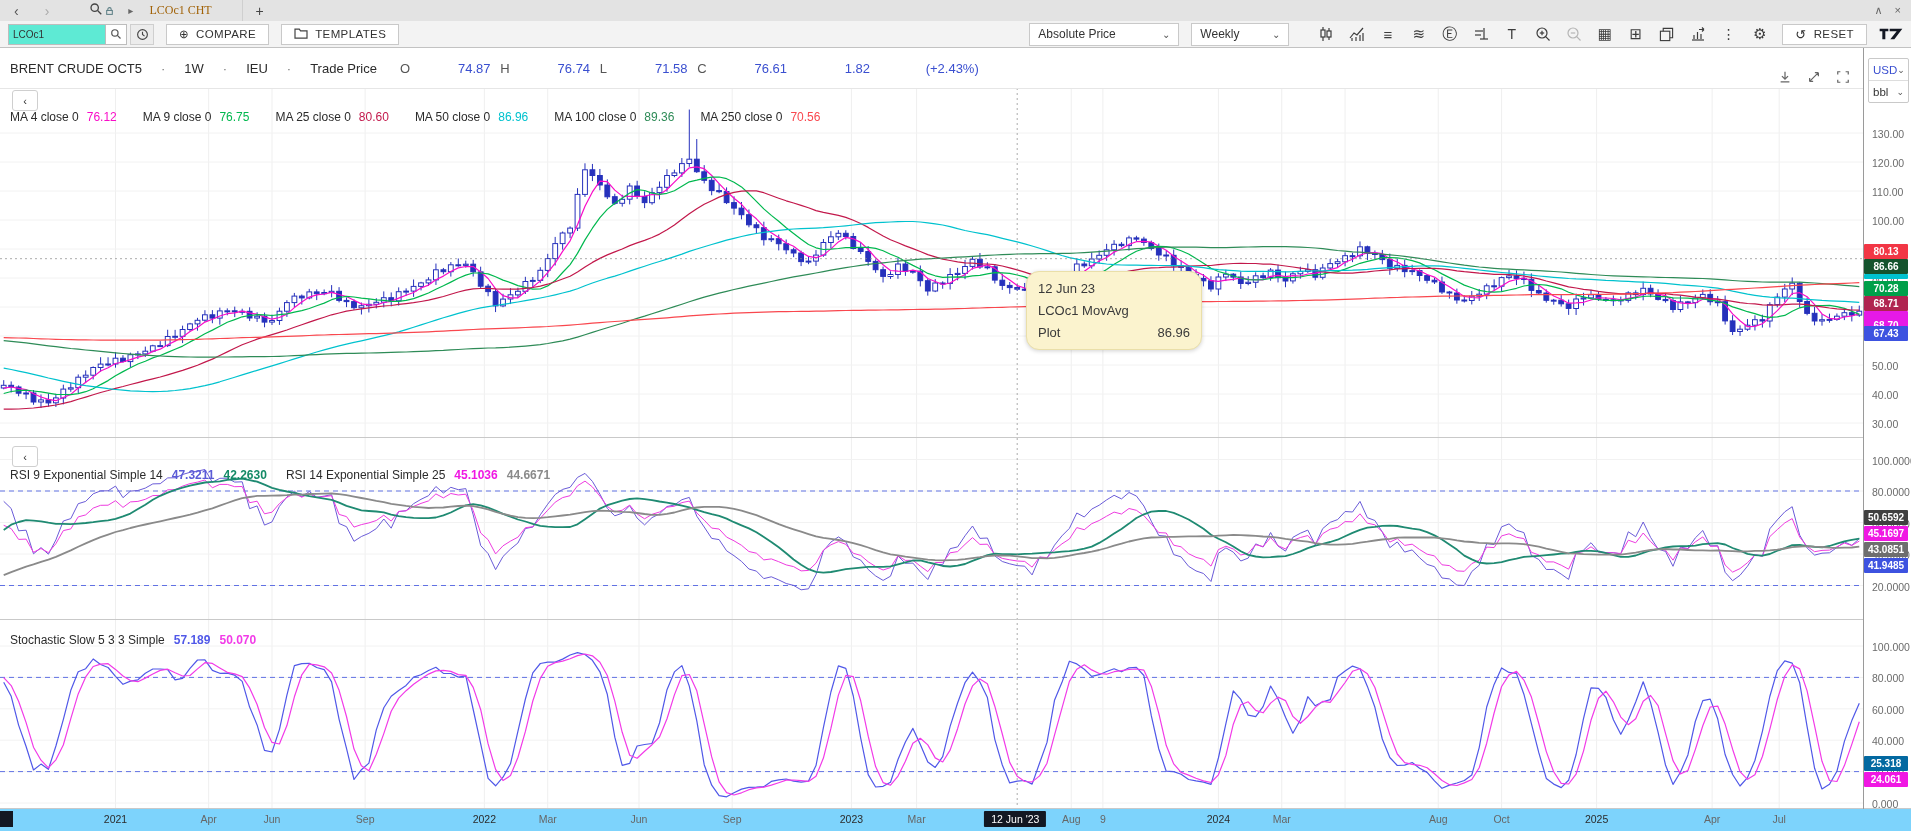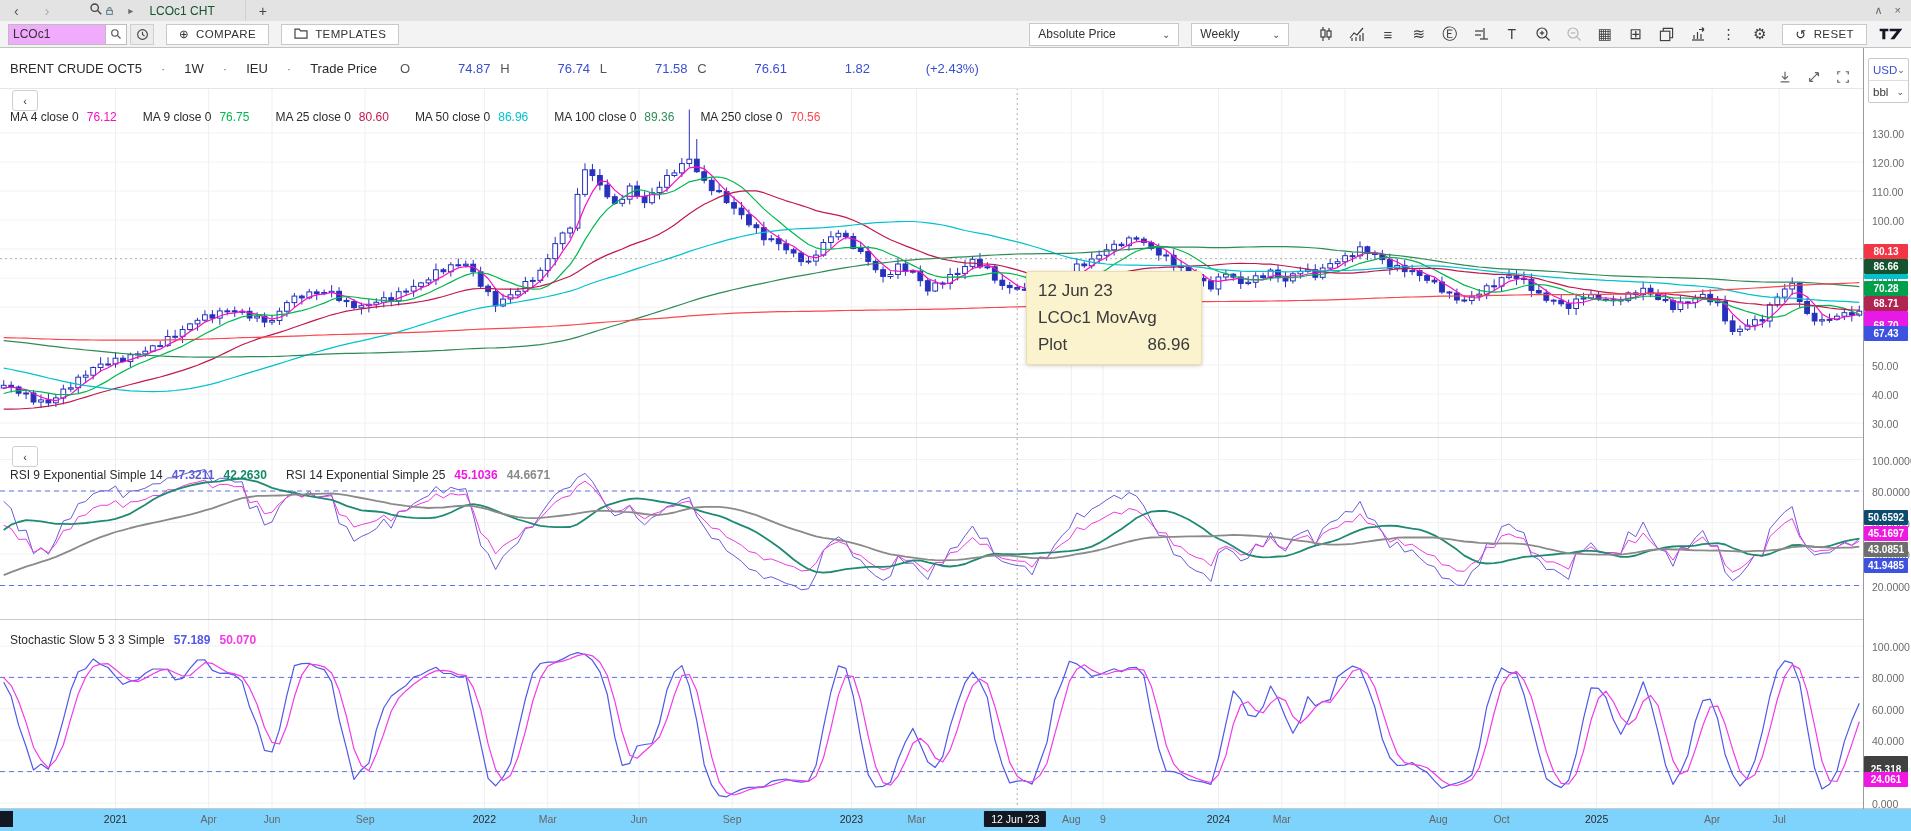--- a/index.html
+++ b/index.html
@@ -6,29 +6,29 @@
   body{width:1911px;height:831px;overflow:hidden;font-family:"Liberation Sans","DejaVu Sans",sans-serif;-webkit-font-smoothing:antialiased;}
   .app{position:relative;width:1911px;height:831px;background:#fff;}
 
   
   .tabbar{position:absolute;left:0;top:0;width:1911px;height:21px;background:#e3e3e3;border-bottom:1px solid #c6c6c6;display:flex;align-items:center;font-size:12px;color:#444;}
   .tabbar .navgrp{display:flex;align-items:center;gap:26px;padding:0 14px 0 14px;}
   .nav-arrow{font-size:14px;color:#555;cursor:pointer;line-height:1;}
   .nav-arrow.dim{color:#aaa;}
   .tab-search{display:flex;align-items:end;gap:2px;margin-left:26px;}
   .tab-caret{color:#666;font-size:10px;margin-left:14px;}
-  .tab-item{display:flex;align-items:center;height:21px;padding:0 30px 0 16px;border-right:1px solid #cfcfcf;color:#14532d;}
+  .tab-item{display:flex;align-items:center;height:21px;padding:0 30px 0 16px;border-right:1px solid #cfcfcf;color:#a16207;font-family:Liberation Serif, serif;}
   .tab-new{width:34px;text-align:center;font-size:14px;color:#444;cursor:pointer;}
   .tab-winicons{margin-left:auto;display:flex;gap:12px;padding-right:10px;color:#666;font-size:11px;}
 
   
   .toolbar{position:absolute;left:0;top:21px;width:1911px;height:27px;background:#f3f3f3;border-bottom:1px solid #c2c2c2;display:flex;align-items:center;padding:0 8px;box-sizing:border-box;}
   .tb-left{display:flex;align-items:center;gap:12px;}
   .symwrap{display:flex;align-items:stretch;height:21px;}
-  .syminput{width:88px;height:19px;border:1px solid #bdbdbd;background:#f0abfc;font-size:12px;color:#333;padding:0 4px;font-family:inherit;}
+  .syminput{width:88px;height:19px;border:1px solid #bdbdbd;background:#5eead4;font-size:10px;color:#333;padding:0 4px;font-family:inherit;}
   .symsearchbtn{width:20px;border:1px solid #bdbdbd;border-left:none;background:#fff;display:flex;align-items:center;justify-content:center;}
   .clockbtn{width:22px;margin-left:3px;border:1px solid #cfcfcf;background:#ececec;display:flex;align-items:center;justify-content:center;}
   .btn{display:inline-flex;align-items:center;gap:7px;background:#fff;border:1px solid #c9c9c9;height:21px;padding:0 12px;font-size:11.5px;letter-spacing:.4px;color:#333;cursor:pointer;white-space:nowrap;}
   .tb-right{margin-left:auto;display:flex;align-items:center;gap:6px;}
   .select{display:inline-flex;align-items:center;justify-content:space-between;background:#fff;border:1px solid #c9c9c9;height:21px;padding:0 8px;font-size:12px;color:#333;cursor:pointer;}
   .select .chev{color:#555;font-size:10px;margin-left:10px;}
   .tbi{width:25px;height:23px;display:flex;align-items:center;justify-content:center;color:#3c3c3c;font-size:15px;cursor:pointer;}
   .tbi.dim{color:#b5b5b5;}
   .tbi svg{display:block;}
   .tvlogo{margin-left:6px;display:flex;align-items:center;}
@@ -60,21 +60,21 @@
   .pbadge{position:absolute;left:0;width:44px;height:15px;border-radius:1px;color:#fff;font-size:10px;font-weight:bold;display:flex;align-items:center;justify-content:center;z-index:6;}
 
   
   .time-axis{position:absolute;left:0;top:809px;width:1911px;height:22px;background:#7dd3fc;z-index:4;}
   .ta-label{position:absolute;top:4px;transform:translateX(-50%);font-size:10.5px;color:#666;white-space:nowrap;}
   .ta-label.year{color:#2b2b2b;}
   .ta-badge{position:absolute;top:2px;transform:translateX(-50%);background:#131722;color:#fff;font-size:10.5px;padding:2px 7px;border-radius:1px;white-space:nowrap;z-index:6;}
   .ta-edge{position:absolute;left:0;top:2px;width:13px;height:16px;background:#131722;}
 
   
-  .tooltip{position:absolute;left:1026px;top:271px;width:152px;background:#fbf3ce;border:1px solid #eadfa9;border-radius:3px;box-shadow:0 1px 4px rgba(0,0,0,.18);padding:9px 11px;font-size:17px;color:#3a3a3a;z-index:10;}
+  .tooltip{position:absolute;left:1026px;top:271px;width:152px;background:#fbf3ce;border:1px solid #eadfa9;border-radius:13px;box-shadow:0 1px 4px rgba(0,0,0,.18);padding:9px 11px;font-size:13px;color:#3a3a3a;z-index:10;}
   .tooltip .tline{margin-bottom:7px;}
   .tooltip .trow{display:flex;justify-content:space-between;margin-bottom:0;}
 </style>
 </head>
 <body>
 
 <div class="app">
 
   <div class="tabbar">
     <div class="navgrp">
@@ -912,25 +912,25 @@
         <div class="tick" style="top: 687.2px;">40.000</div>
         <div class="tick" style="top: 718.6px;">20.000</div>
         <div class="tick" style="top: 750px;">0.000</div>
         <div class="pbadge" style="top: 196px; background: rgb(242, 54, 69); height: 15px;">80.13</div>
         <div class="pbadge" style="top: 211px; background: #14532d; height: 15px;">86.66</div>
         <div class="pbadge" style="top: 226px; background: rgb(0, 194, 206); height: 5px;"></div>
         <div class="pbadge" style="top: 233px; background: rgb(0, 160, 74); height: 15px;">70.28</div>
         <div class="pbadge" style="top: 248px; background: rgb(176, 36, 80); height: 15px;">68.71</div>
         <div class="pbadge" style="top: 263px; background: rgb(230, 25, 230); height: 28px;">68.70</div>
         <div class="pbadge" style="top: 278px; background: rgb(61, 82, 224); height: 15px;">67.43</div>
-        <div class="pbadge" style="top: 462px; background: #0c4a6e; height: 15px;">50.6592</div>
+        <div class="pbadge" style="top: 462px; background: #404040; height: 15px;">50.6592</div>
         <div class="pbadge" style="top: 478px; background: rgb(240, 23, 227); height: 15px;">45.1697</div>
         <div class="pbadge" style="top: 494px; background: rgb(110, 110, 110); height: 15px;">43.0851</div>
         <div class="pbadge" style="top: 510px; background: rgb(61, 82, 224); height: 15px;">41.9485</div>
-        <div class="pbadge" style="top: 708px; background: #404040; height: 26px;">25.318</div>
+        <div class="pbadge" style="top: 708px; background: #0369a1; height: 15px;">25.318</div>
         <div class="pbadge" style="top: 724px; background: rgb(240, 23, 227); height: 15px;">24.061</div>
       </div>
   </div>
 
   <div class="time-axis" id="time-axis">
     <div class="ta-edge"></div>
   <div class="ta-label year" style="left: 115.506px;">2021</div>
       <div class="ta-label" style="left: 208.656px;">Apr</div>
       <div class="ta-label" style="left: 271.998px;">Jun</div>
       <div class="ta-label" style="left: 365.148px;">Sep</div>

